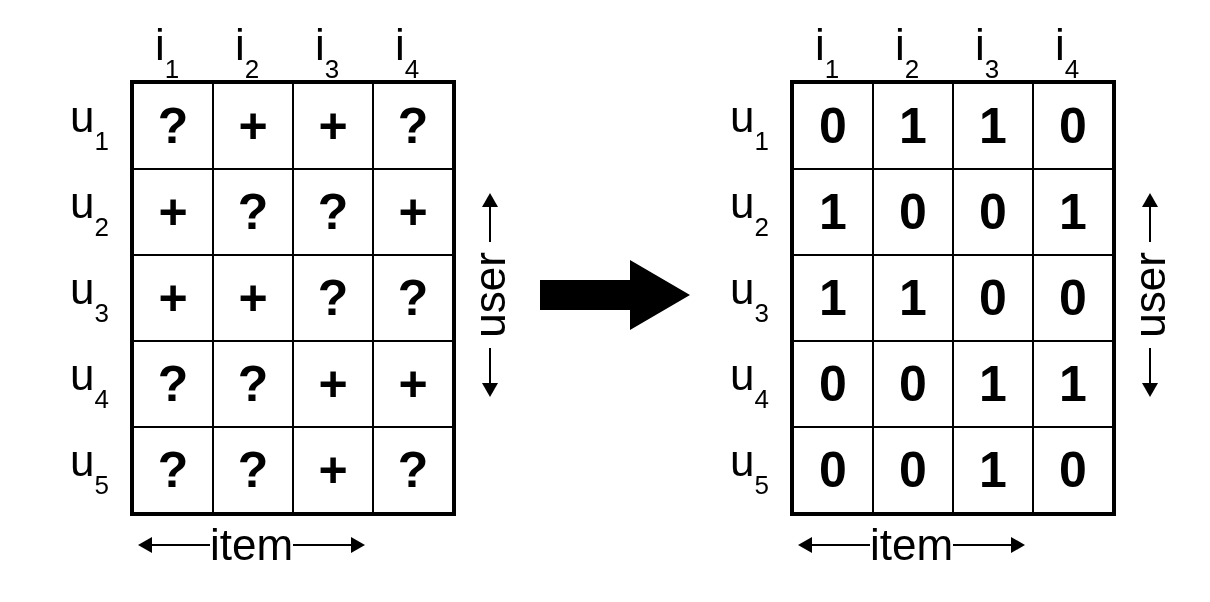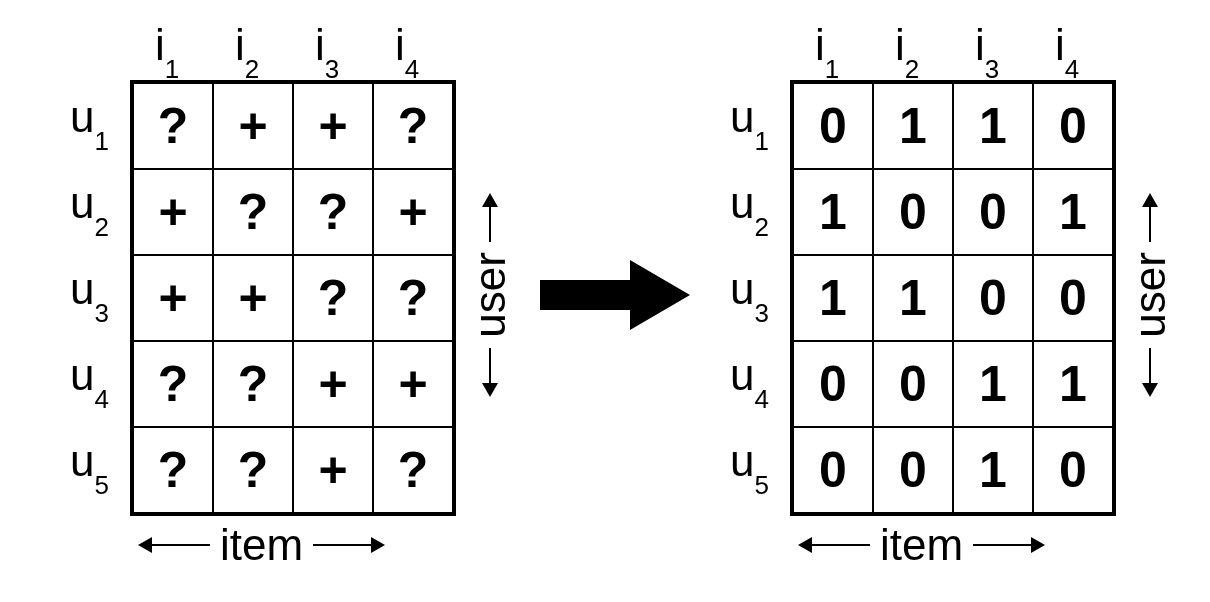--- a/index.html
+++ b/index.html
@@ -52,21 +52,20 @@
   .v-axis {
     transform: rotate(-90deg);
     transform-origin: center center;
     display: flex;
     align-items: center;
     gap: 10px;
   }
   .h-axis {
     display: flex;
     align-items: center;
-    gap: 10px;
   }
   .arrowline {
     height: 2px;
     background: #000;
     width: 70px;
     position: relative;
   }
   .arrowline.left::before {
     content: '';
     position: absolute;

